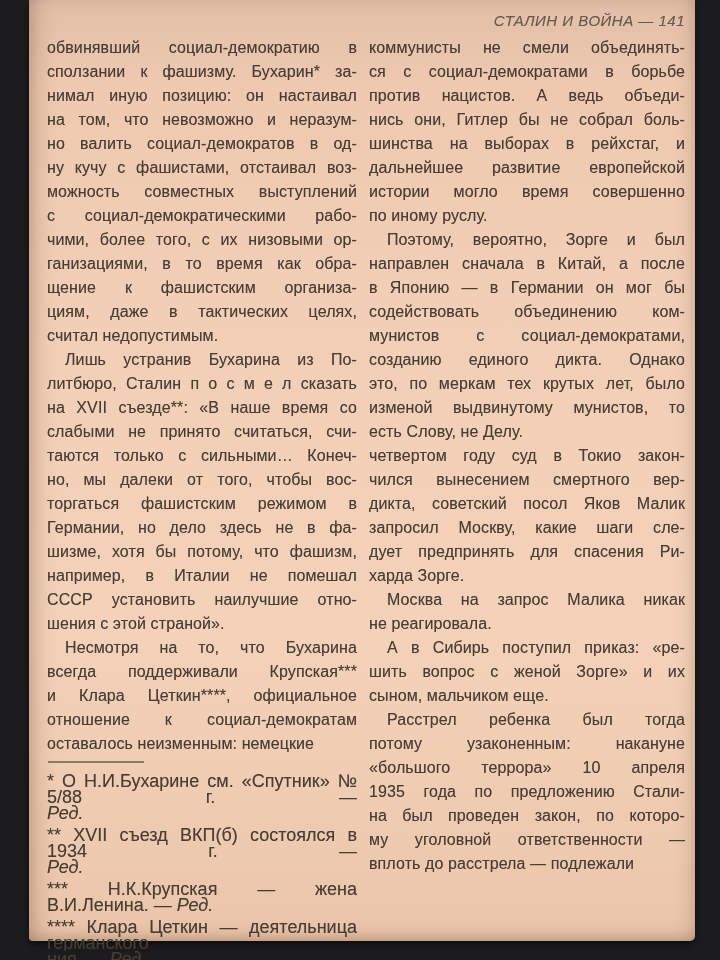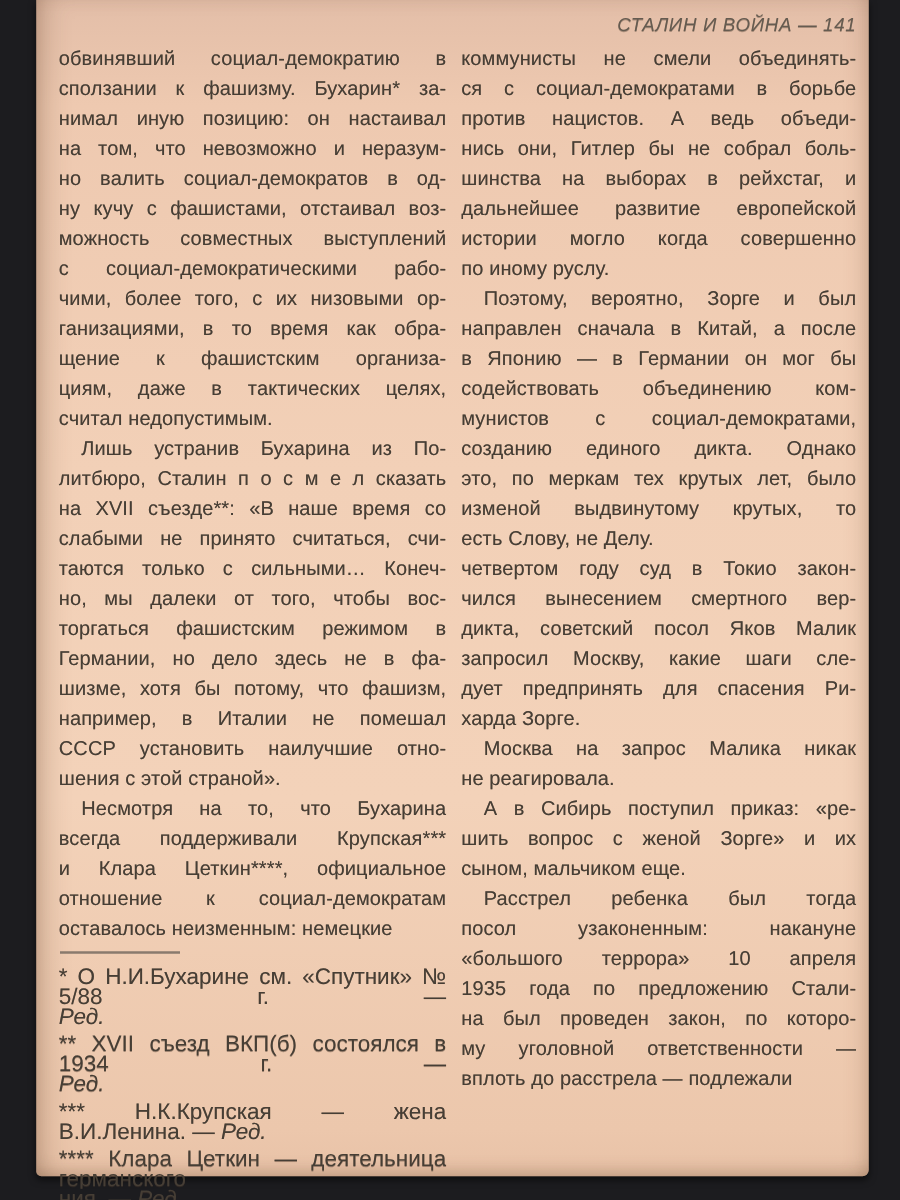--- a/index.html
+++ b/index.html
@@ -124,32 +124,32 @@
           </div>
       </div>
       <div class="col col-right">
           <div class="para">
             <div class="line">коммунисты не смели объединять-</div>
             <div class="line">ся с социал-демократами в борьбе</div>
             <div class="line">против нацистов. А ведь объеди-</div>
             <div class="line">нись они, Гитлер бы не собрал боль-</div>
             <div class="line">шинства на выборах в рейхстаг, и</div>
             <div class="line">дальнейшее развитие европейской</div>
-            <div class="line">истории могло когда совершенно</div>
+            <div class="line">истории могло время совершенно</div>
             <div class="line last">по иному руслу.</div>
           </div>
           <div class="para">
             <div class="line indent">Поэтому, вероятно, Зорге и был</div>
             <div class="line">направлен сначала в Китай, а после</div>
             <div class="line">в Японию — в Германии он мог бы</div>
             <div class="line">содействовать объединению ком-</div>
             <div class="line">мунистов с социал-демократами,</div>
             <div class="line">созданию единого дикта. Однако</div>
             <div class="line">это, по меркам тех крутых лет, было</div>
-            <div class="line">изменой выдвинутому крутых, то</div>
+            <div class="line">изменой выдвинутому мунистов, то</div>
             <div class="line last">есть Слову, не Делу.</div>
           </div>
           <div class="para">
             <div class="line">четвертом году суд в Токио закон-</div>
             <div class="line">чился вынесением смертного вер-</div>
             <div class="line">дикта, советский посол Яков Малик</div>
             <div class="line">запросил Москву, какие шаги сле-</div>
             <div class="line">дует предпринять для спасения Ри-</div>
             <div class="line last">харда Зорге.</div>
           </div>
@@ -157,21 +157,21 @@
             <div class="line indent">Москва на запрос Малика никак</div>
             <div class="line last">не реагировала.</div>
           </div>
           <div class="para">
             <div class="line indent">А в Сибирь поступил приказ: «ре-</div>
             <div class="line">шить вопрос с женой Зорге» и их</div>
             <div class="line last">сыном, мальчиком еще.</div>
           </div>
           <div class="para">
             <div class="line indent">Расстрел ребенка был тогда</div>
-            <div class="line">посол узаконенным: накануне</div>
+            <div class="line">потому узаконенным: накануне</div>
             <div class="line">«большого террора» 10 апреля</div>
             <div class="line">1935 года по предложению Стали-</div>
             <div class="line">на был проведен закон, по которо-</div>
             <div class="line">му уголовной ответственности —</div>
             <div class="line last">вплоть до расстрела — подлежали</div>
           </div>
         </div>
     </div>
   </div>
 </div>

